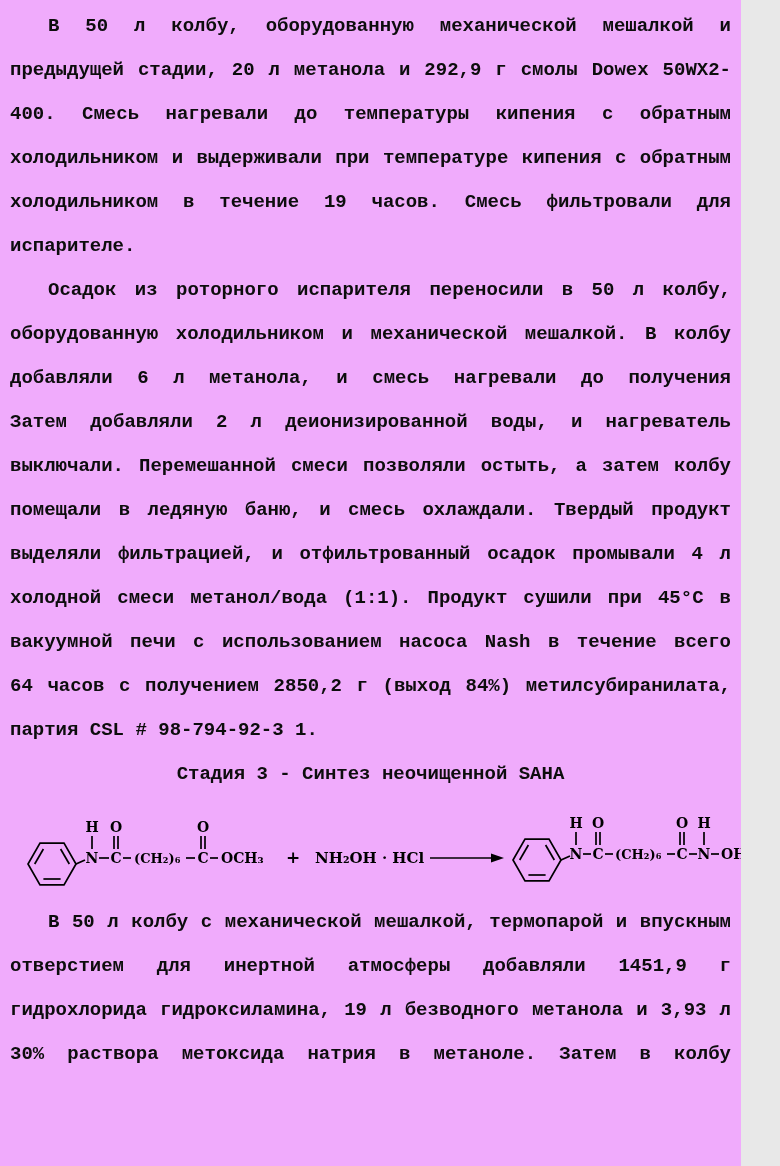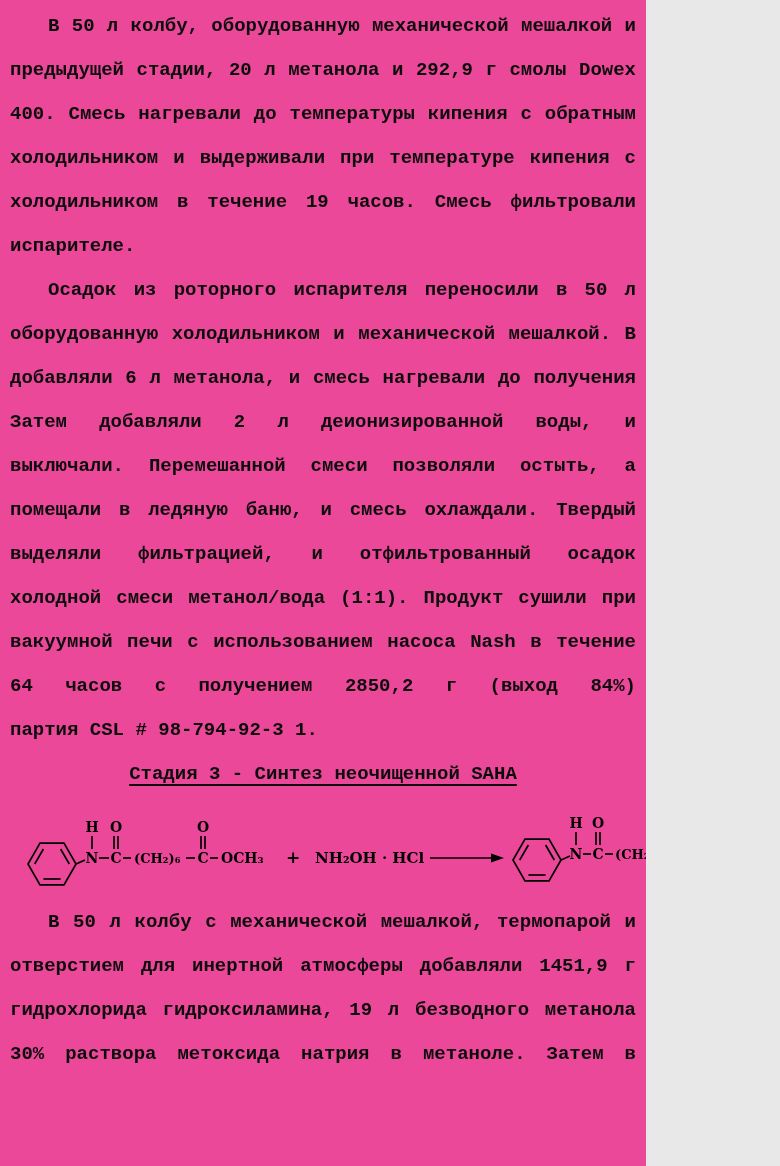--- a/index.html
+++ b/index.html
@@ -1,27 +1,27 @@
 <!DOCTYPE html>
 <html><head>
 <meta charset="utf-8">
 <style>
   html,body { margin:0; padding:0; background:#e8e8e8; }
   .page {
-    width:646px; height:1166px; background:#ec4899; color:#0d0d0d;
+    width:741px; height:1166px; background:#f0abfc; color:#0d0d0d;
     box-sizing:border-box; padding:4px 10px 0 10px; overflow:hidden;
     font-family:"Liberation Mono", monospace; font-size:19px; font-weight:600;
   }
   .para { margin:0; }
   .line { height:44px; line-height:44px; overflow:hidden; }
   .line.j { text-align:justify; text-align-last:justify; }
   .line.ind { padding-left:38px; }
   .line.it { }
   .heading { height:44px; line-height:44px; text-align:center; }
-  .heading span { text-decoration:underline; text-underline-offset:5px; text-decoration-thickness:2px; }
+  .heading span { text-underline-offset:5px; text-decoration-thickness:2px; }
   .scheme-wrap { margin:6px 0; }
   svg.scheme { display:block; }
   svg.scheme .bond { stroke:#000; stroke-width:1.7; fill:none; }
   svg.scheme text { font-family:"DejaVu Serif", serif; font-weight:bold; fill:#000; }
   svg.scheme .atom { font-size:14px; }
   svg.scheme .chain { font-size:13px; }
   svg.scheme .plus { font-size:17px; }
   svg.scheme .reagent { font-size:15px; }
   svg.scheme .head { fill:#000; stroke:none; }
 </style>

